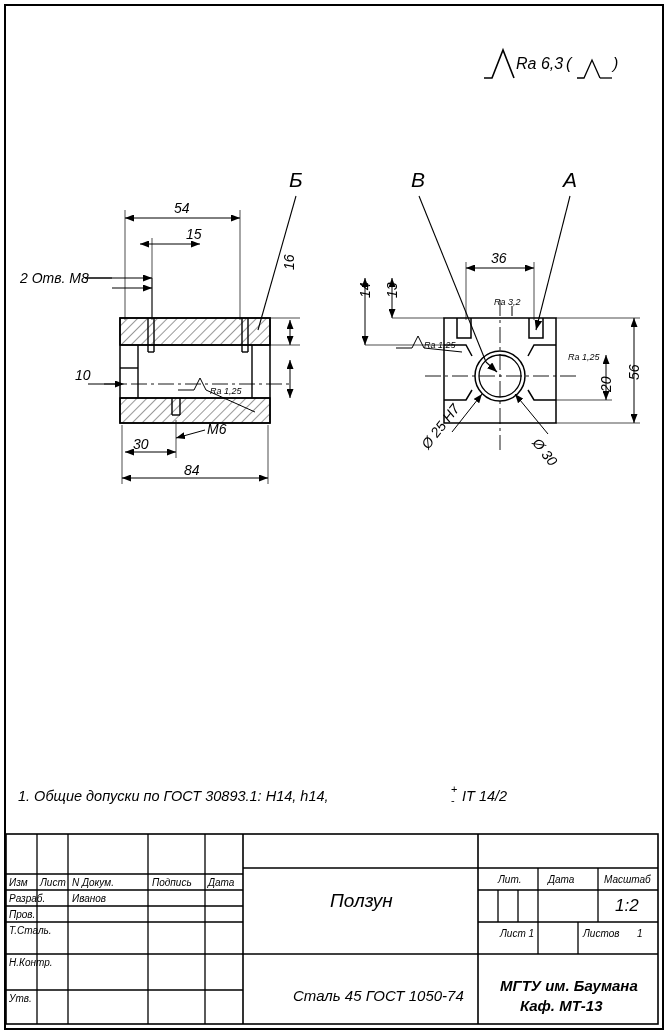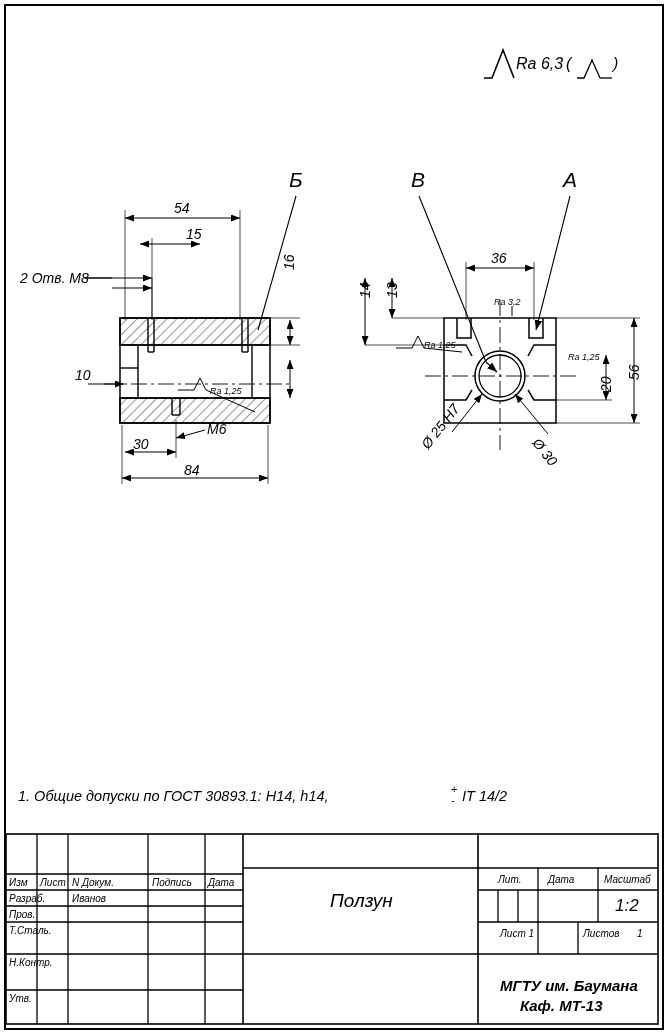--- a/index.html
+++ b/index.html
@@ -225,20 +225,21 @@
   <div class="txt dim" style="left:542px;top:435px;transform:rotate(52deg);transform-origin:left top;">Ø 30</div>
 
   <div class="txt note" style="left:18px;top:788px;">1. Общие допуски по ГОСТ 30893.1:  H14, h14,</div>
   <div class="txt" style="left:451px;top:783px;font-size:11px;">
     <span>+</span>
   </div>
   <div class="txt" style="left:451px;top:794px;font-size:11px;">-</div>
   <div class="txt note" style="left:462px;top:788px;">IT 14/2</div>
 
   <div class="txt" style="left:330px;top:890px;font-size:19px;font-style:italic;">Ползун</div>
+  <div class="txt big" style="left:293px;top:987px;">Сталь 45 ГОСТ 1050-74</div>
   <div class="txt big" style="left:500px;top:977px;font-weight:bold;">МГТУ им. Баумана</div>
   <div class="txt big" style="left:520px;top:997px;font-weight:bold;">Каф. МТ-13</div>
 
   <div class="tblcell" style="left:9px;top:877px;">Изм</div>
   <div class="tblcell" style="left:40px;top:877px;">Лист</div>
   <div class="tblcell" style="left:72px;top:877px;">N Докум.</div>
   <div class="tblcell" style="left:152px;top:877px;">Подпись</div>
   <div class="tblcell" style="left:208px;top:877px;">Дата</div>
 
   <div class="tblcell" style="left:9px;top:893px;">Разраб.</div>

